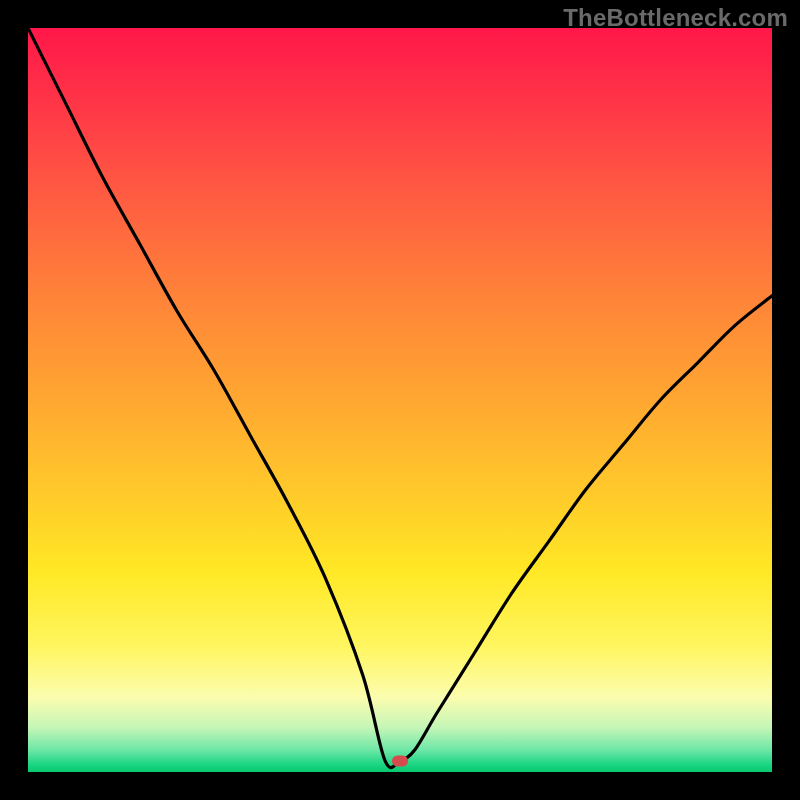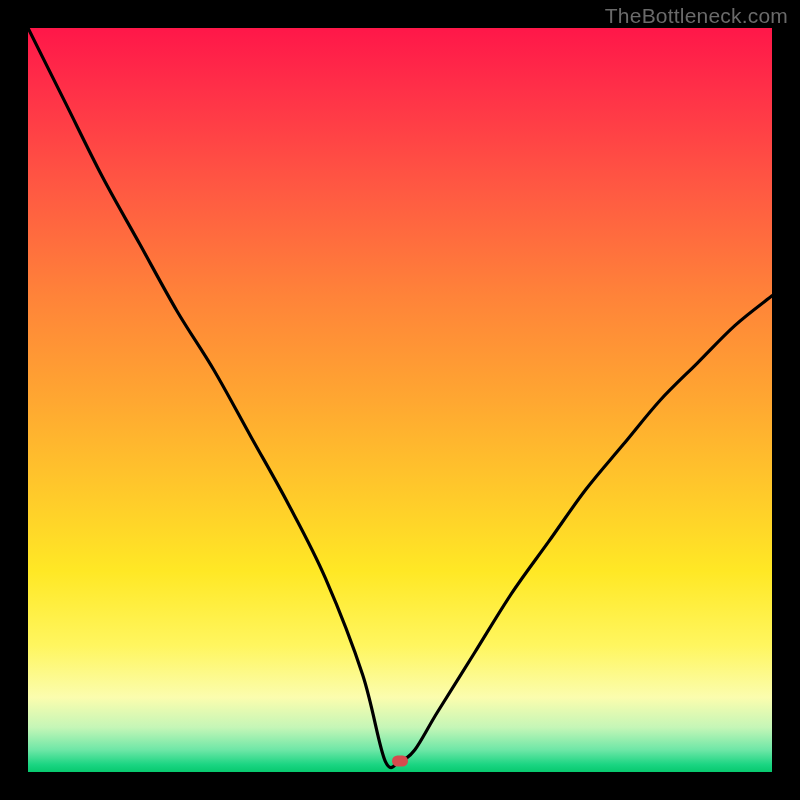--- a/index.html
+++ b/index.html
@@ -15,22 +15,22 @@
     position: relative;
     width: 800px;
     height: 800px;
     background: #000;
   }
   .watermark {
     position: absolute;
     top: 4px;
     right: 12px;
     color: #6a6a6a;
-    font-size: 21px;
-    font-weight: 400;
+    font-size: 24px;
+    font-weight: 700;
     letter-spacing: 0.2px;
     z-index: 4;
   }
   .plot {
     position: absolute;
     left: 28px;
     top: 28px;
     width: 744px;
     height: 744px;
     

